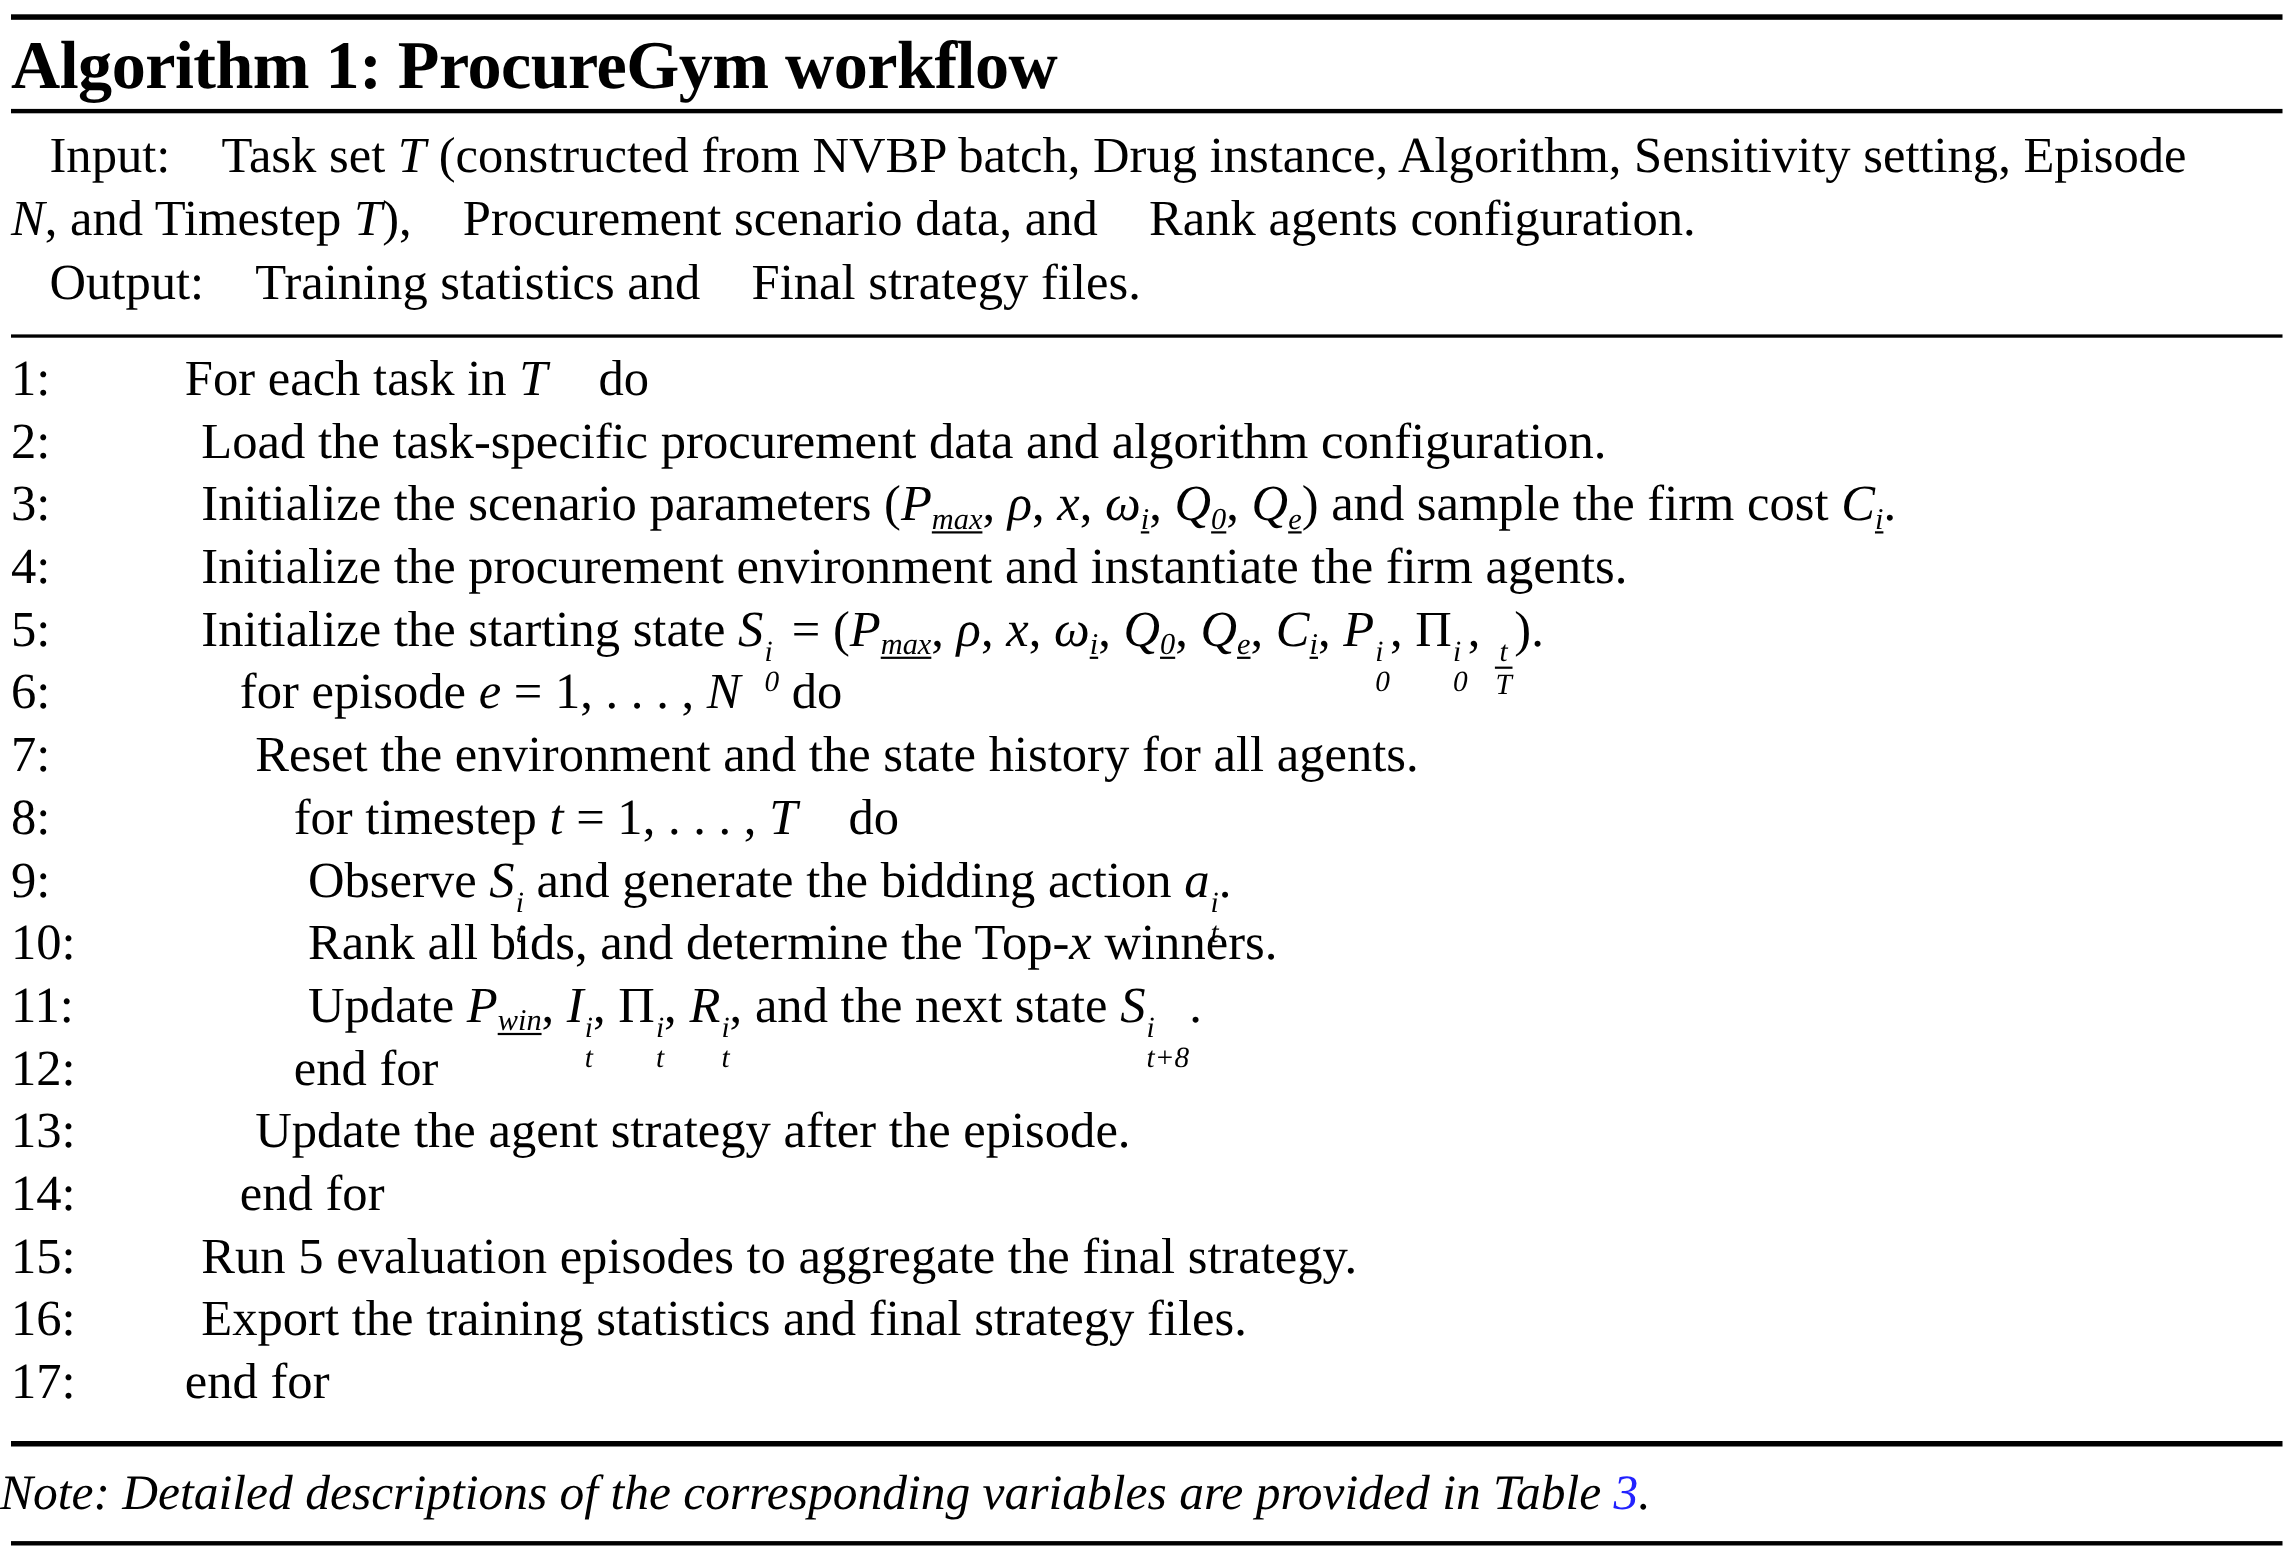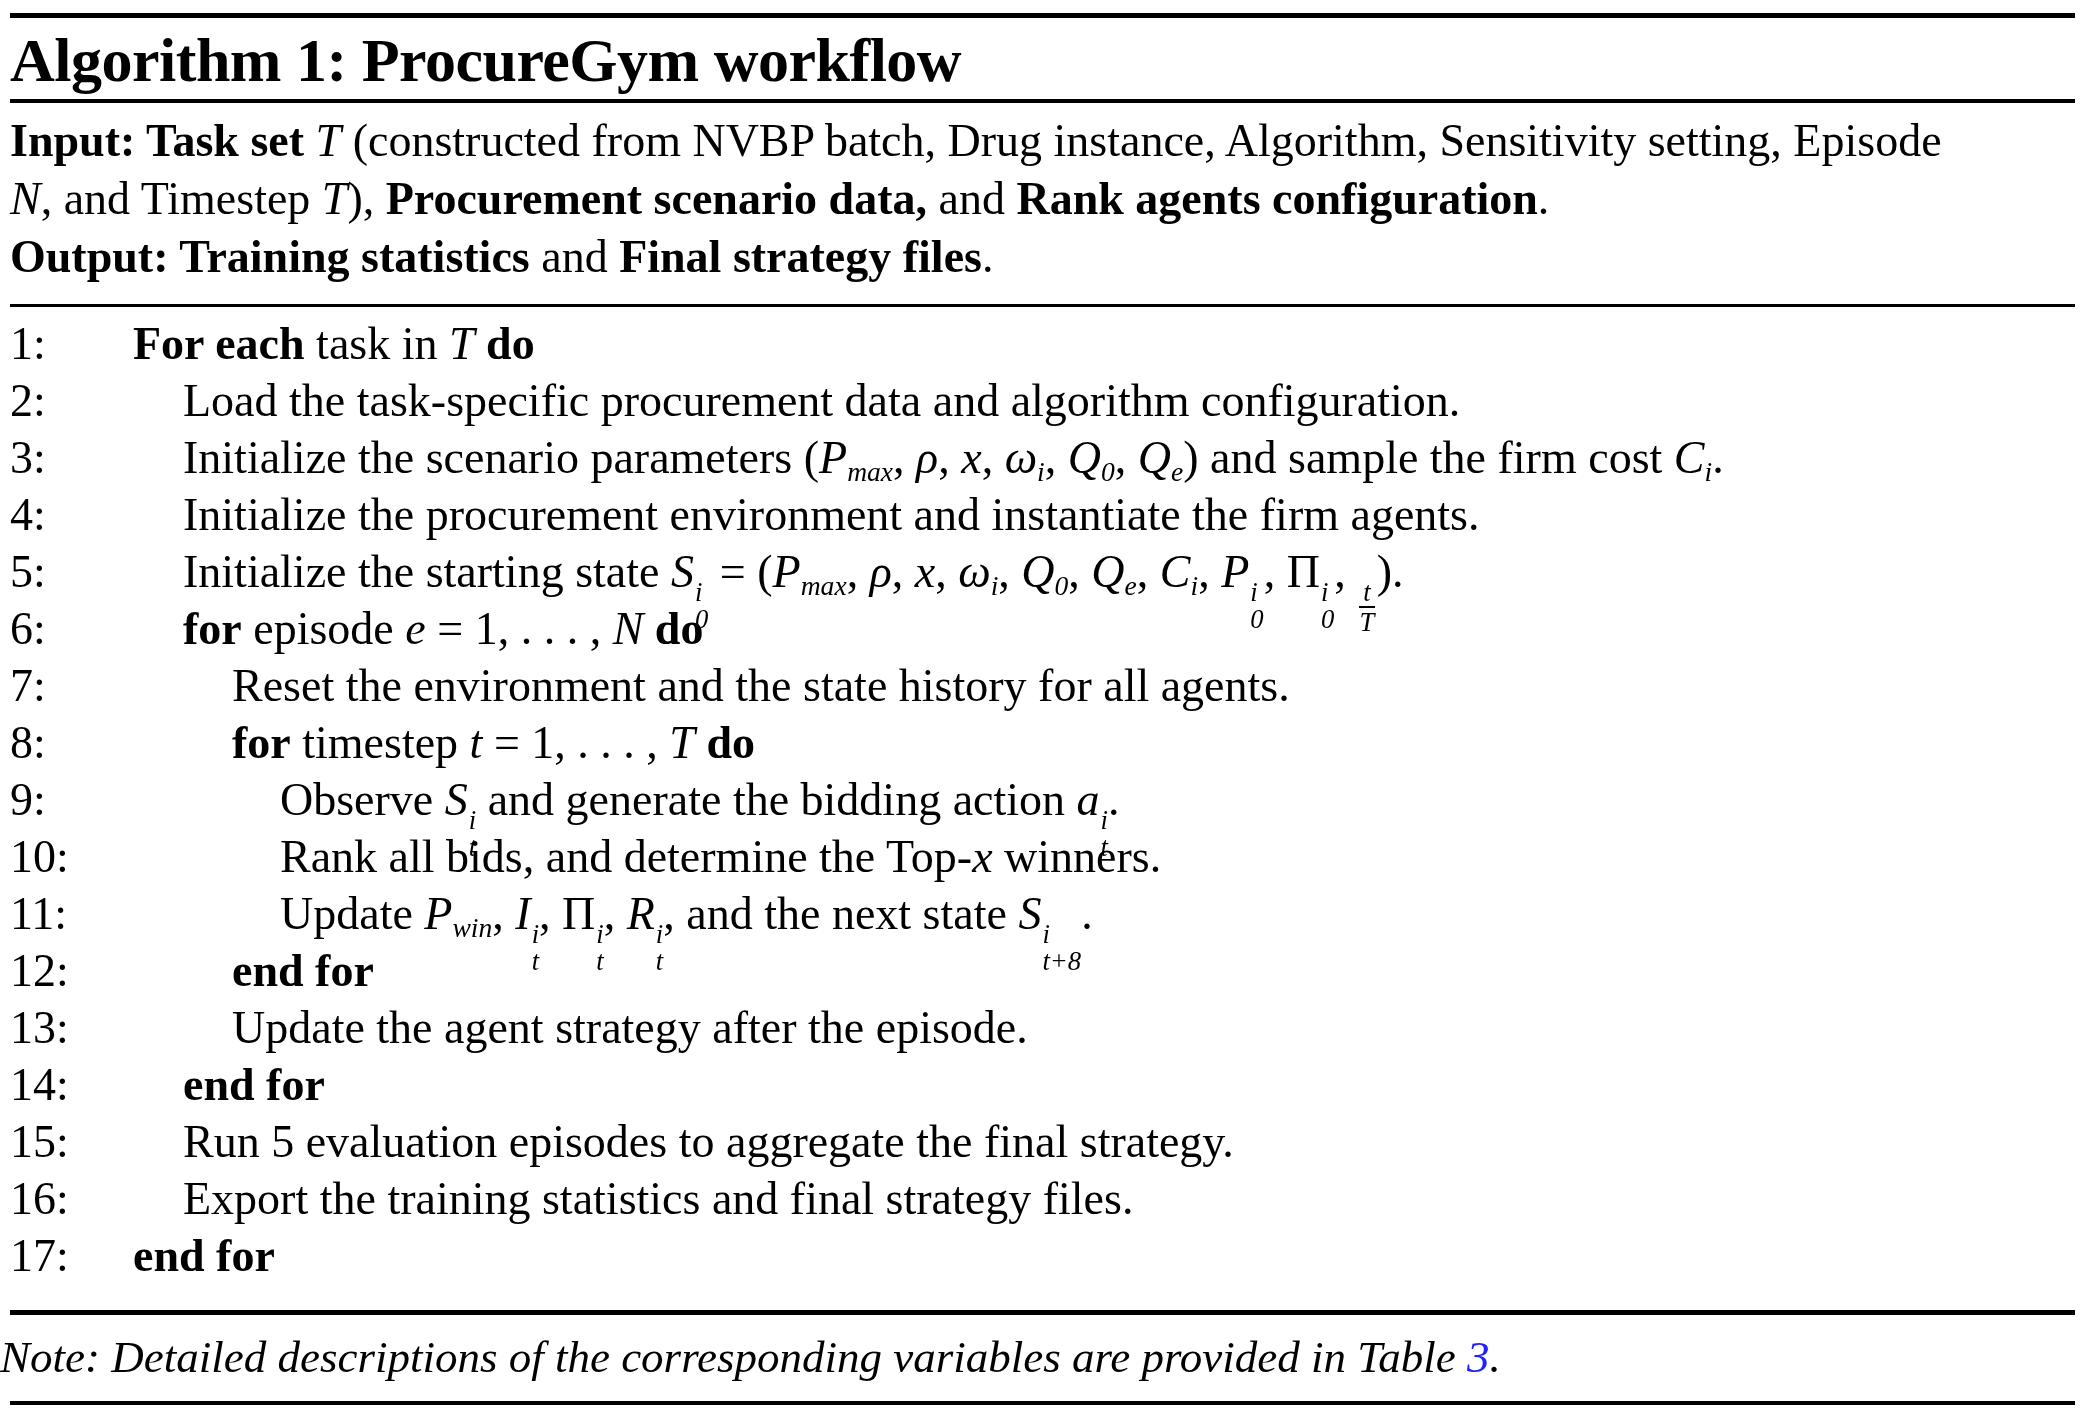--- a/index.html
+++ b/index.html
@@ -35,27 +35,27 @@
   .ind2 { left:183px; }
   .ind3 { left:232px; }
   .ind4 { left:280px; }
 
   .note {
     font-style:italic; font-size:45px; line-height:52px;
     padding:16px 10px 18px 0;
   }
 
   
-  .st-bold    { font-weight:bold; }
+  .st-bold    { font-weight:normal;margin-left:35px; }
   .st-italic  { font-style:italic; }
   .st-cal     { font-style:italic; }      
   .st-upright { font-style:normal; }
   .st-link    { color:var(--link-color,#2222ff); cursor:pointer; }
 
-  sub.sb { font-size:0.60em; line-height:0; vertical-align:-0.28em; }
+  sub.sb { font-size:0.60em; line-height:0; vertical-align:-0.28em;text-decoration:underline; }
 
   
   .ss {
     display:inline-flex; flex-direction:column; align-items:flex-start;
     font-size:0.58em; line-height:1.0; font-style:italic;
     vertical-align:-0.52em; margin-left:1px;
   }
   
   .frac {
     display:inline-flex; flex-direction:column; align-items:center;

